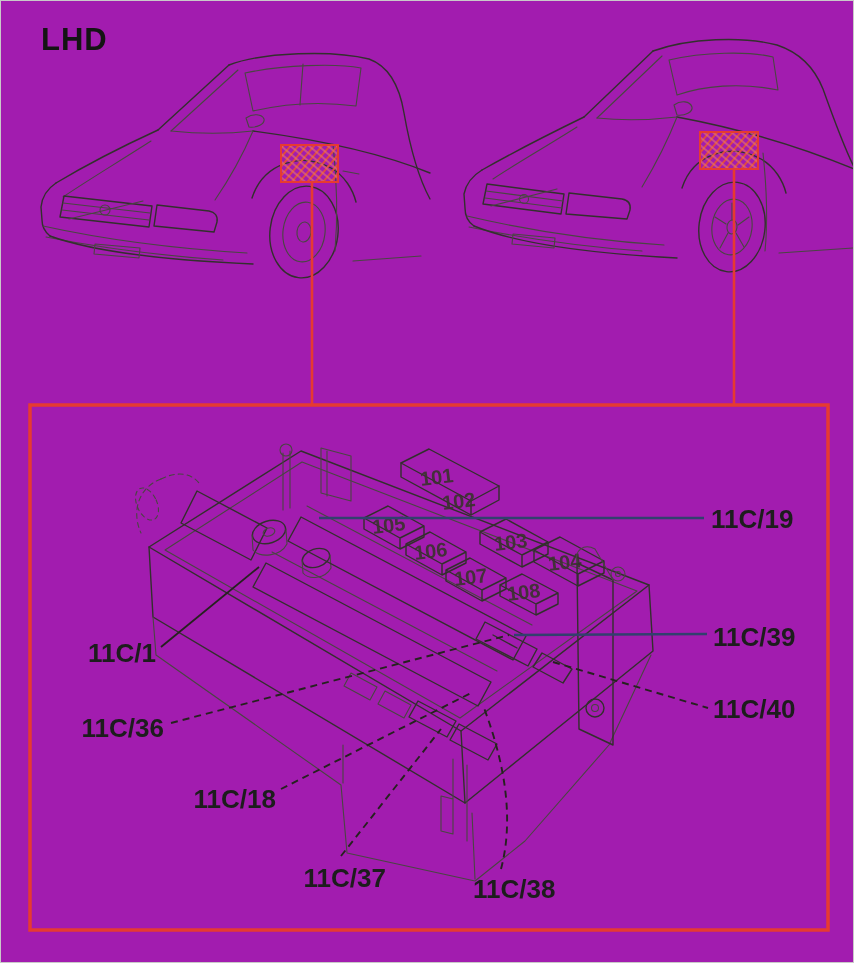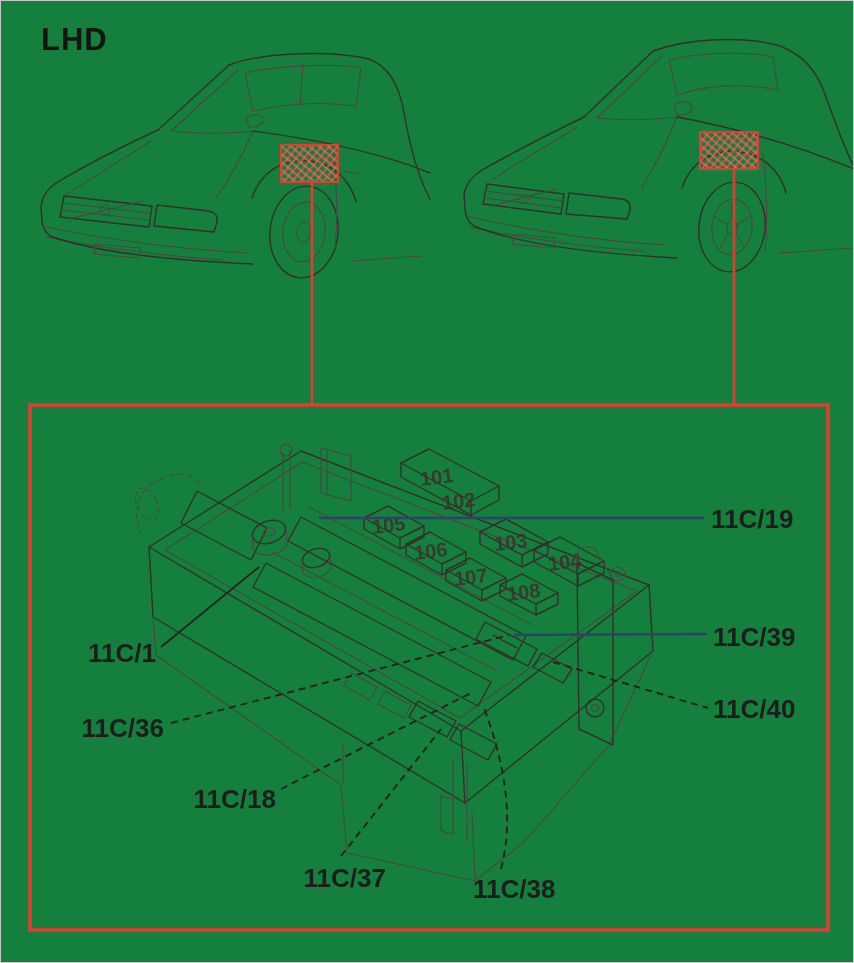--- a/index.html
+++ b/index.html
@@ -1,18 +1,18 @@
 <!DOCTYPE html>
 <html><head>
 <meta charset="utf-8">
 <style>
   html,body{margin:0;padding:0;background:#e9e9e9;}
   .canvas{
     position:relative;width:854px;height:963px;box-sizing:border-box;
-    background:#15803d;border:1px solid #c9c9c9;overflow:hidden;
+    background:#a21caf;border:1px solid #c9c9c9;overflow:hidden;
     font-family:"Liberation Sans", sans-serif;
   }
   svg{position:absolute;left:0;top:0;}
   .ink{stroke:#33302d;fill:none;stroke-width:1.4;stroke-linecap:round;stroke-linejoin:round;}
   .ink2{stroke:#4a4642;fill:none;stroke-width:1.1;stroke-linecap:round;stroke-linejoin:round;}
   .red-line{stroke:#e63a32;fill:none;}
   .title-text{font:700 31px "Liberation Sans", sans-serif;fill:#141414;letter-spacing:1px;}
   .callout-text{font:700 26px "Liberation Sans", sans-serif;fill:#1d1d1d;}
   .relay-text{font:700 20px "Liberation Sans", sans-serif;fill:#3a332e;opacity:.9;}
   .leader-blue{stroke:#32406e;stroke-width:2.6;fill:none;}

